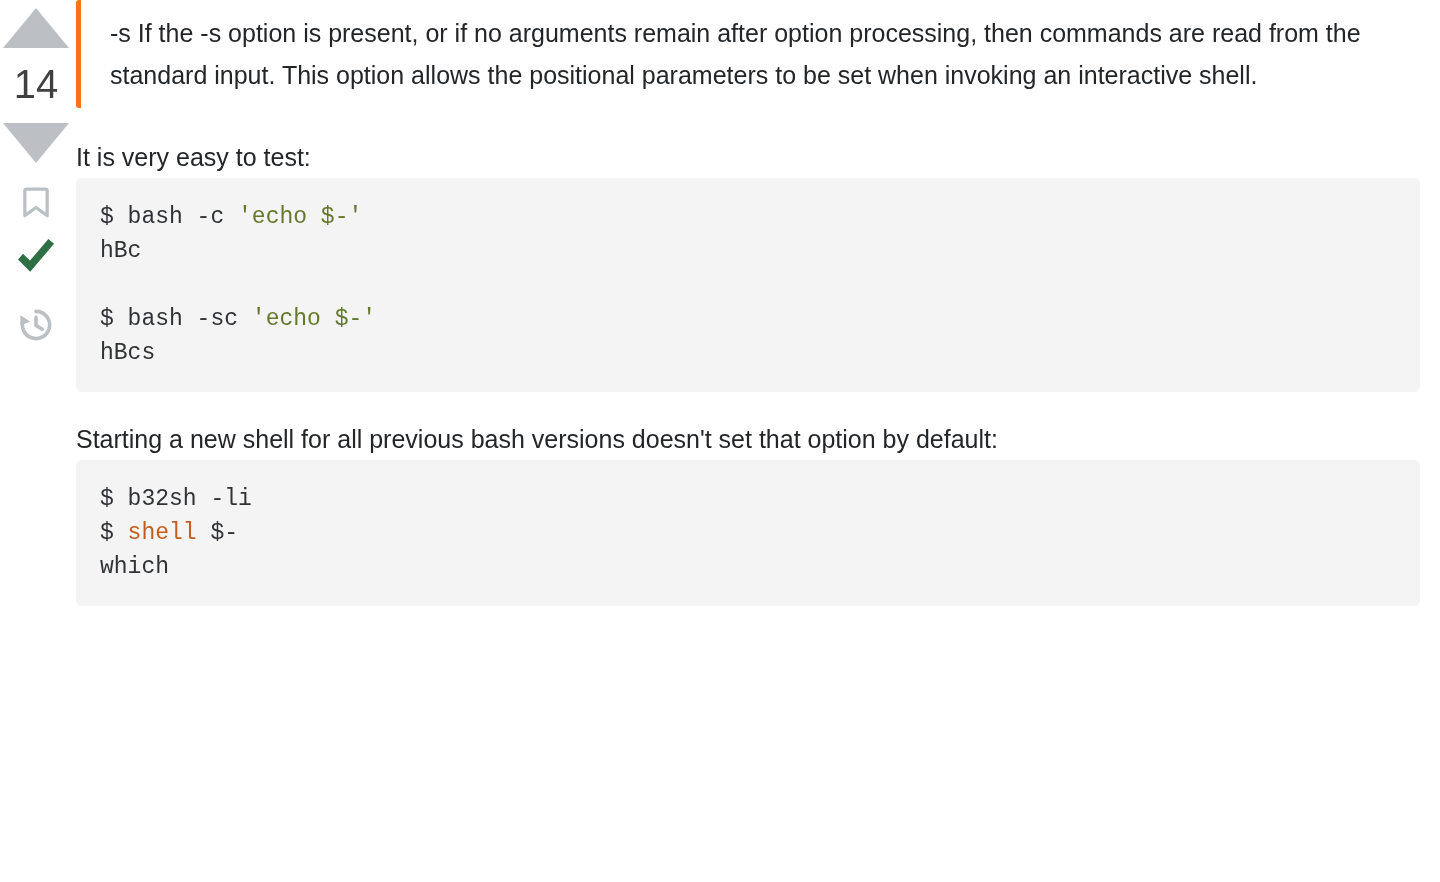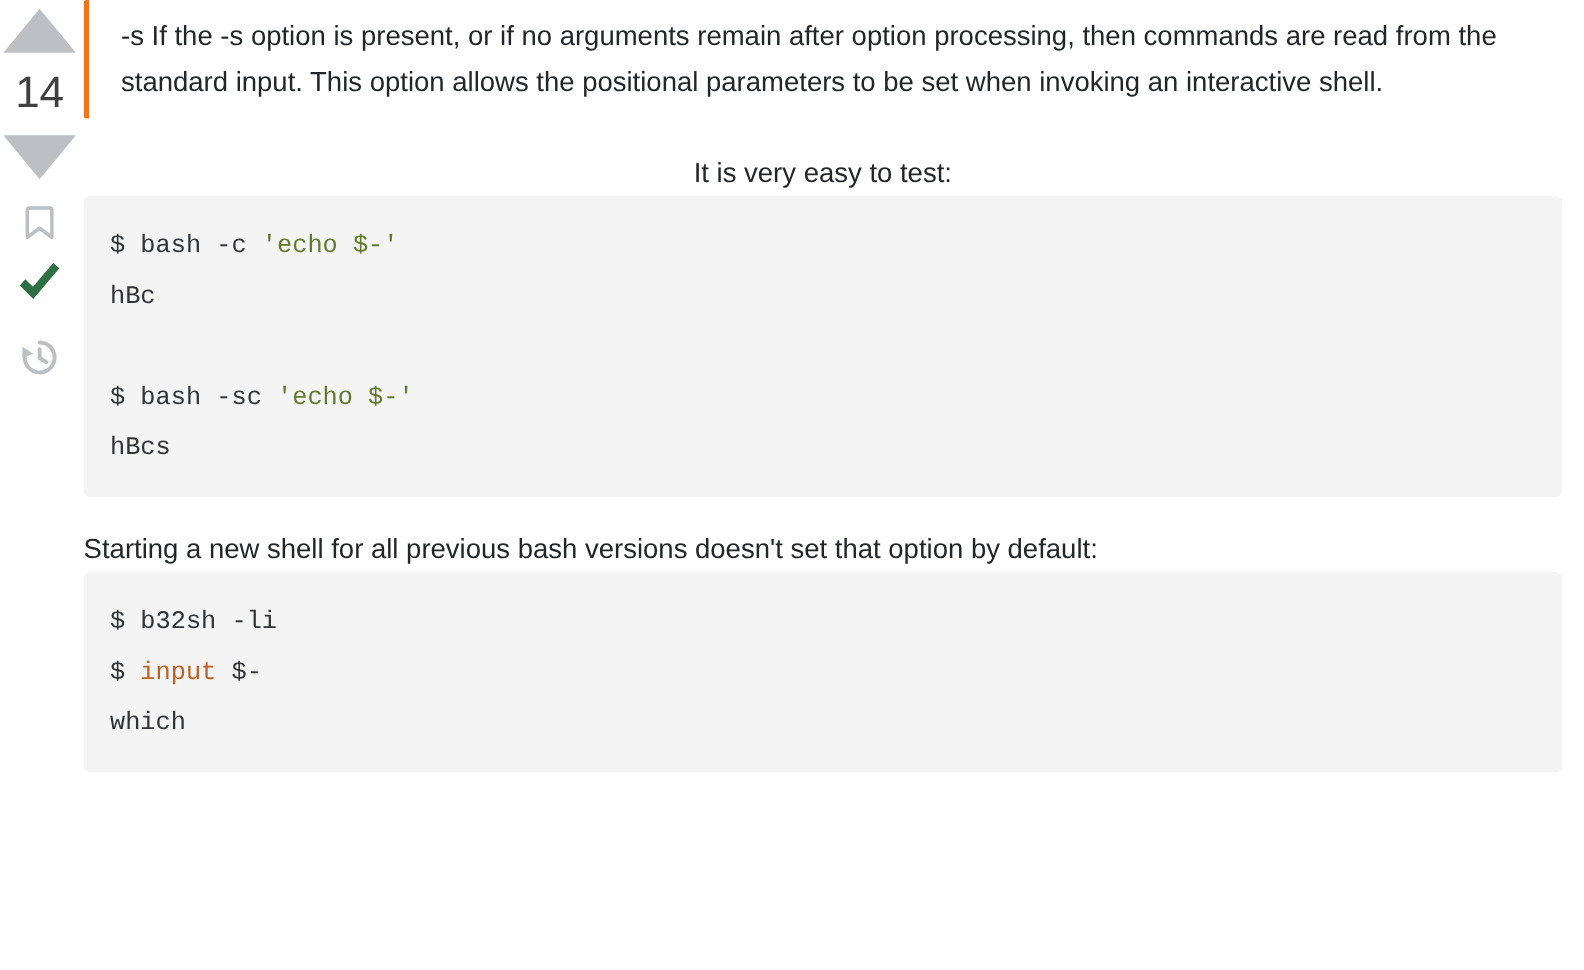--- a/index.html
+++ b/index.html
@@ -80,21 +80,21 @@
 
   .post-body p {
     margin: 0 0 0 0;
     font-size: 25px;
     line-height: 42px;
     color: #232629;
     font-weight: 400;
   }
 
   .p-intro { margin-bottom: 26px; }
-  .p-test  { margin: 0 0 22px 0; text-align: center; }
+  .p-test  { margin: 0 0 22px 0; }
   .p-start { margin: 0 0 22px 0; }
 
   code.inline {
     font-family: "Liberation Mono", "DejaVu Sans Mono", monospace;
     background: #e3e6e8;
     color: #242729;
     font-size: 20px;
     padding: 3px 6px 4px 6px;
     border-radius: 3px;
     white-space: pre;
@@ -116,21 +116,21 @@
   }
 
   
   pre.codeblock {
     background: #f4f4f4;
     border-radius: 6px;
     margin: 0 0 26px 0;
     padding: 22px 24px 22px 24px;
     font-family: "Liberation Mono", "DejaVu Sans Mono", monospace;
     font-size: 23px;
-    line-height: 46px;
+    line-height: 34px;
     color: #2f3337;
     overflow: hidden;
     white-space: pre;
     box-sizing: border-box;
   }
   pre.codeblock.last { margin-bottom: 0; }
 
   .tok-str { color: #63792b; }
   .tok-kw  { color: #c25f1e; }
   .tok-pln { color: #2f3337; }
@@ -181,17 +181,17 @@
 
     <pre class="codeblock"><span class="tok-pln">$ bash -c </span><span class="tok-str">'echo $-'</span>
 <span class="tok-pln">hBc</span>
 <span class="tok-pln"></span>
 <span class="tok-pln">$ bash -sc </span><span class="tok-str">'echo $-'</span>
 <span class="tok-pln">hBcs</span></pre>
 
     <p class="p-start">Starting a new shell for all previous bash versions doesn't set that option by default:</p>
 
     <pre class="codeblock last"><span class="tok-pln">$ b32sh -li</span>
-<span class="tok-pln">$ </span><span class="tok-kw">input</span><span class="tok-pln"> $-</span>
+<span class="tok-pln">$ </span><span class="tok-kw">shell</span><span class="tok-pln"> $-</span>
 <span class="tok-pln">which</span></pre>
 
   </div>
 </div>
 
 </body></html>

